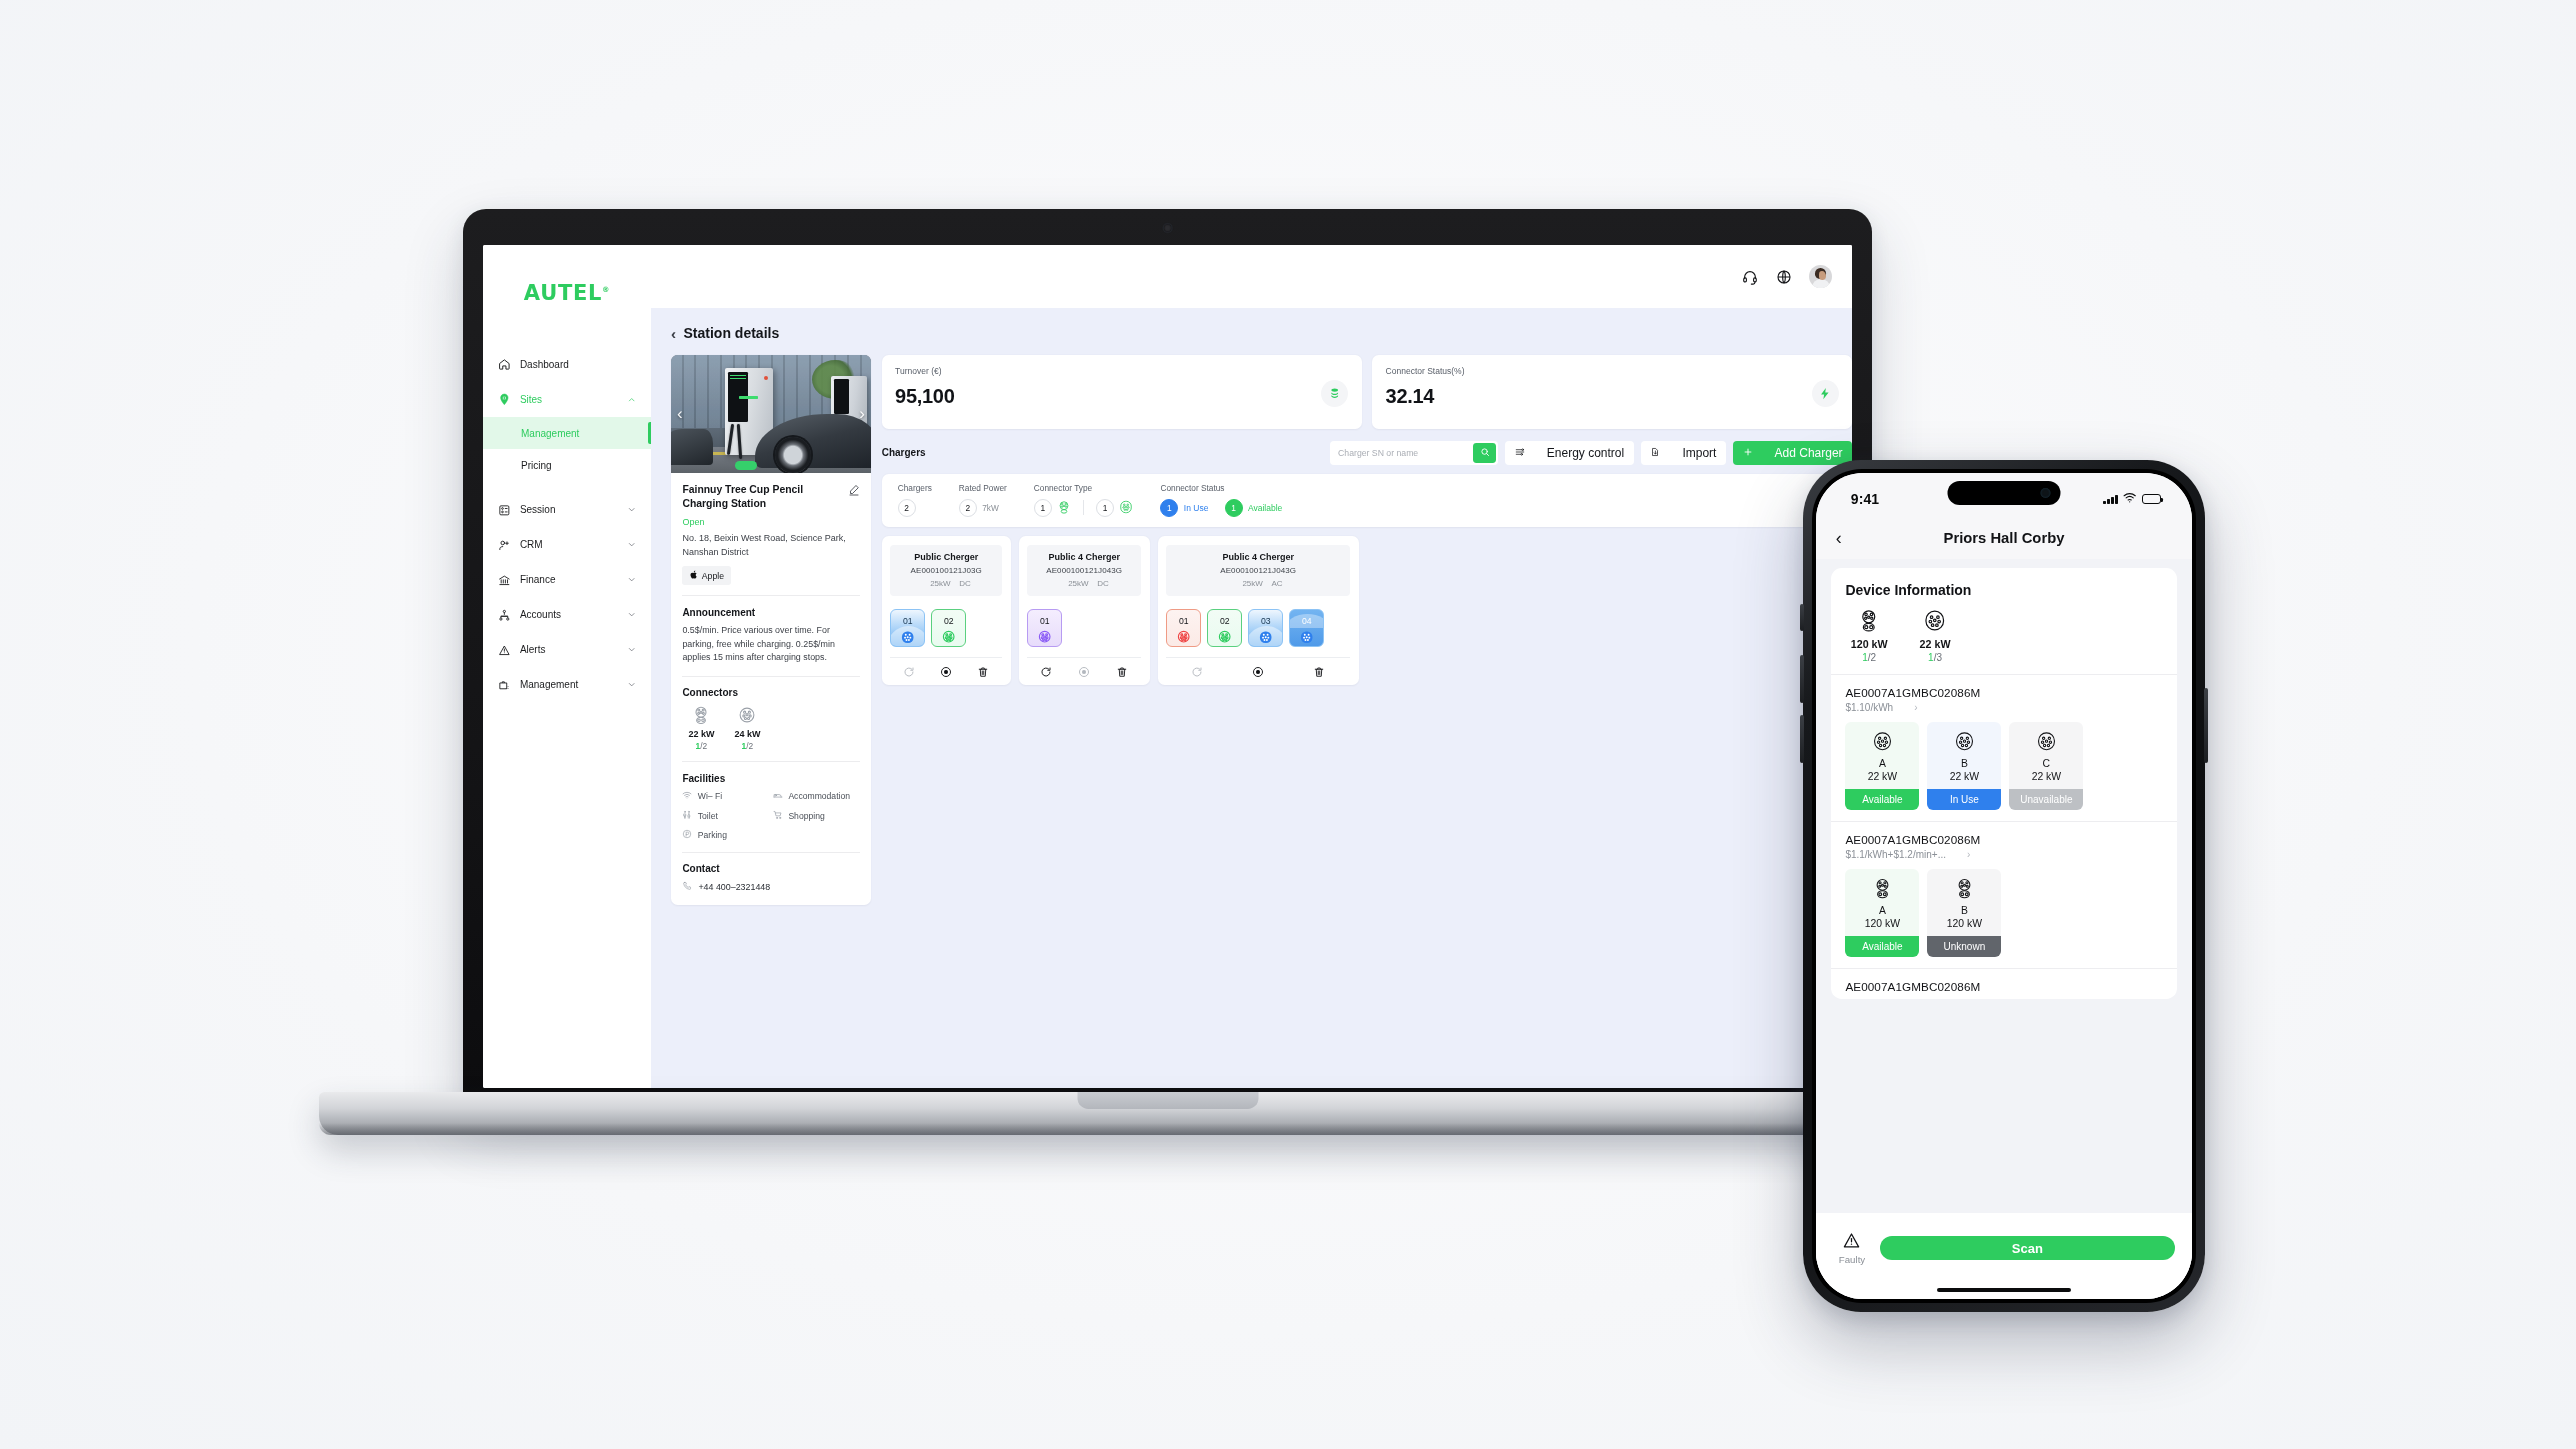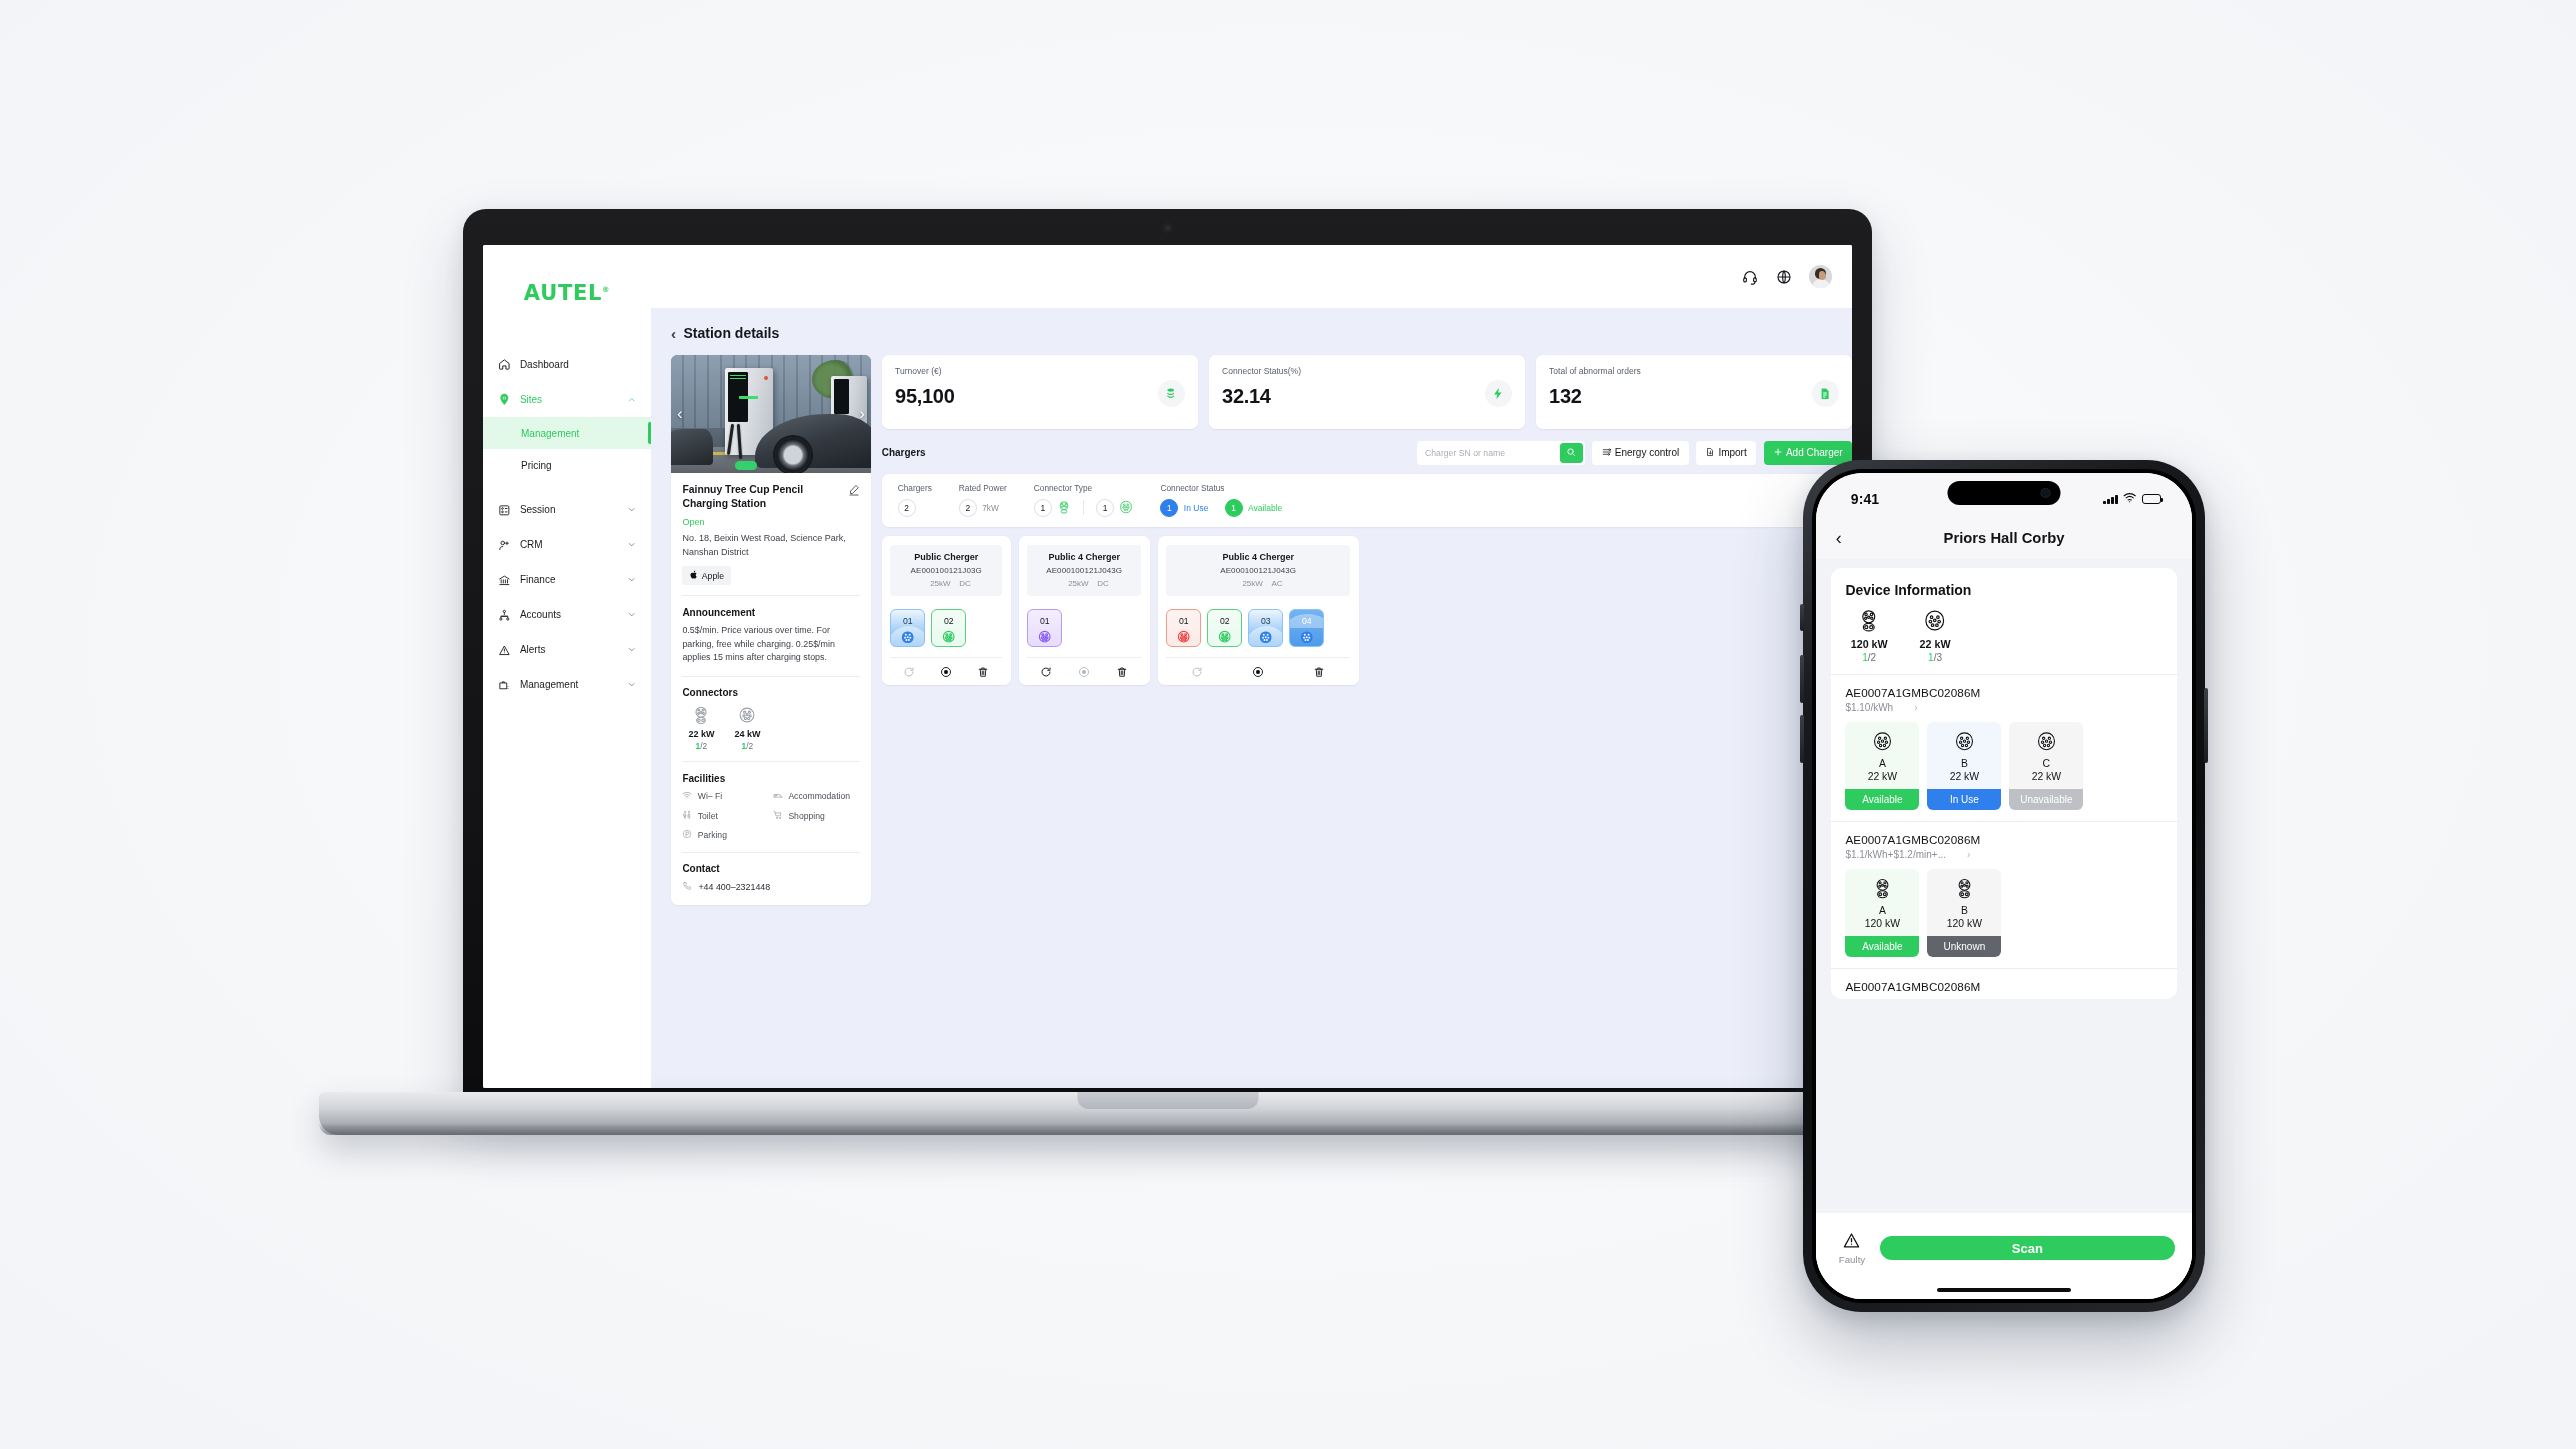--- a/index.html
+++ b/index.html
@@ -182,21 +182,21 @@
   .chargers-bar { display: flex; align-items: center; margin-top: 12px; gap: 7.4px; }
   .chargers-bar .t { font-size: 10px; font-weight: 600; color: #14161a; margin-right: auto; }
   .search-wrap { display: flex; align-items: center; background: #fff; border-radius: 4px;
      height: 24px; width: 168px; overflow: hidden; }
   .search-wrap input { border: 0; outline: 0; flex: 1; height: 100%; padding: 0 8px;
      font-size: 8.7px; color: #14161a; font-family: "Liberation Sans", sans-serif; background: transparent; }
   .search-wrap input::placeholder { color: #aaaeb5; }
   .search-btn { width: 23px; height: 20px; margin-right: 2px; border-radius: 3.4px;
      background: #2ecc5f; display: flex; align-items: center; justify-content: center; cursor: pointer; }
   .btn { height: 24px; background: #fff; border-radius: 4px; display: flex;
-     align-items: center; gap: 3px; padding: 0 9.4px; font-size: 10px; color: #14161a;
+     align-items: center; gap: 22px; padding: 0 9.4px; font-size: 12px; color: #14161a;
      cursor: pointer; white-space: nowrap; }
   .btn svg { width: 10px; height: 10px; }
   .btn.green { background: #2ecc5f; color: #fff; font-weight: 500; }
 
   .filter-card { background: #fff; border-radius: 6.7px; margin-top: 9.4px;
      padding: 8.7px 16px 10px 16px; display: flex; gap: 0; box-shadow: 0 0.7px 2px rgba(30,40,70,.06); }
   .fgroup { padding-right: 27px; }
   .fgroup .fh { font-size: 8.3px; color: #5a606a; margin-bottom: 6px; }
   .fgroup .fv { display: flex; align-items: center; gap: 5.4px; }
   .pill { width: 18px; height: 18px; border-radius: 50%; border: 0.7px solid #dcdfe4;
@@ -667,32 +667,20 @@
                             <path d="M6 14.5c0 1.6 2.7 2.8 6 2.8s6-1.2 6-2.8v2.2c0 1.6-2.7 2.8-6 2.8s-6-1.2-6-2.8z"></path>
                           </svg>
                       </div>
                     </div>
                     <div class="kpi">
                       <div class="lbl">Connector Status(%)</div>
                       <div class="val">32.14</div>
                       <div class="badge">
                         <svg viewBox="0 0 24 24" fill="#2ecc5f">
                             <path d="M14 2 5.5 13.5H11L9.5 22 19 10h-6z"></path>
-                          </svg>
-                      </div>
-                    </div>
-                    <div class="kpi">
-                      <div class="lbl">Total of abnormal orders</div>
-                      <div class="val">132</div>
-                      <div class="badge">
-                        <svg viewBox="0 0 24 24" fill="#2ecc5f">
-                            <path d="M6.5 2.5h8L19 7v14.5H6.5z"></path>
-                            <rect x="9" y="10" width="7" height="1.7" rx=".8" fill="#fff"></rect>
-                            <rect x="9" y="13.6" width="7" height="1.7" rx=".8" fill="#fff"></rect>
-                            <rect x="9" y="17.2" width="4.5" height="1.7" rx=".8" fill="#fff"></rect>
                           </svg>
                       </div>
                     </div>
                   </div>
 
                   <div class="chargers-bar">
                     <span class="t">Chargers</span>
                     <div class="search-wrap">
                       <input placeholder="Charger SN or name" style="">
                       <span class="search-btn">

